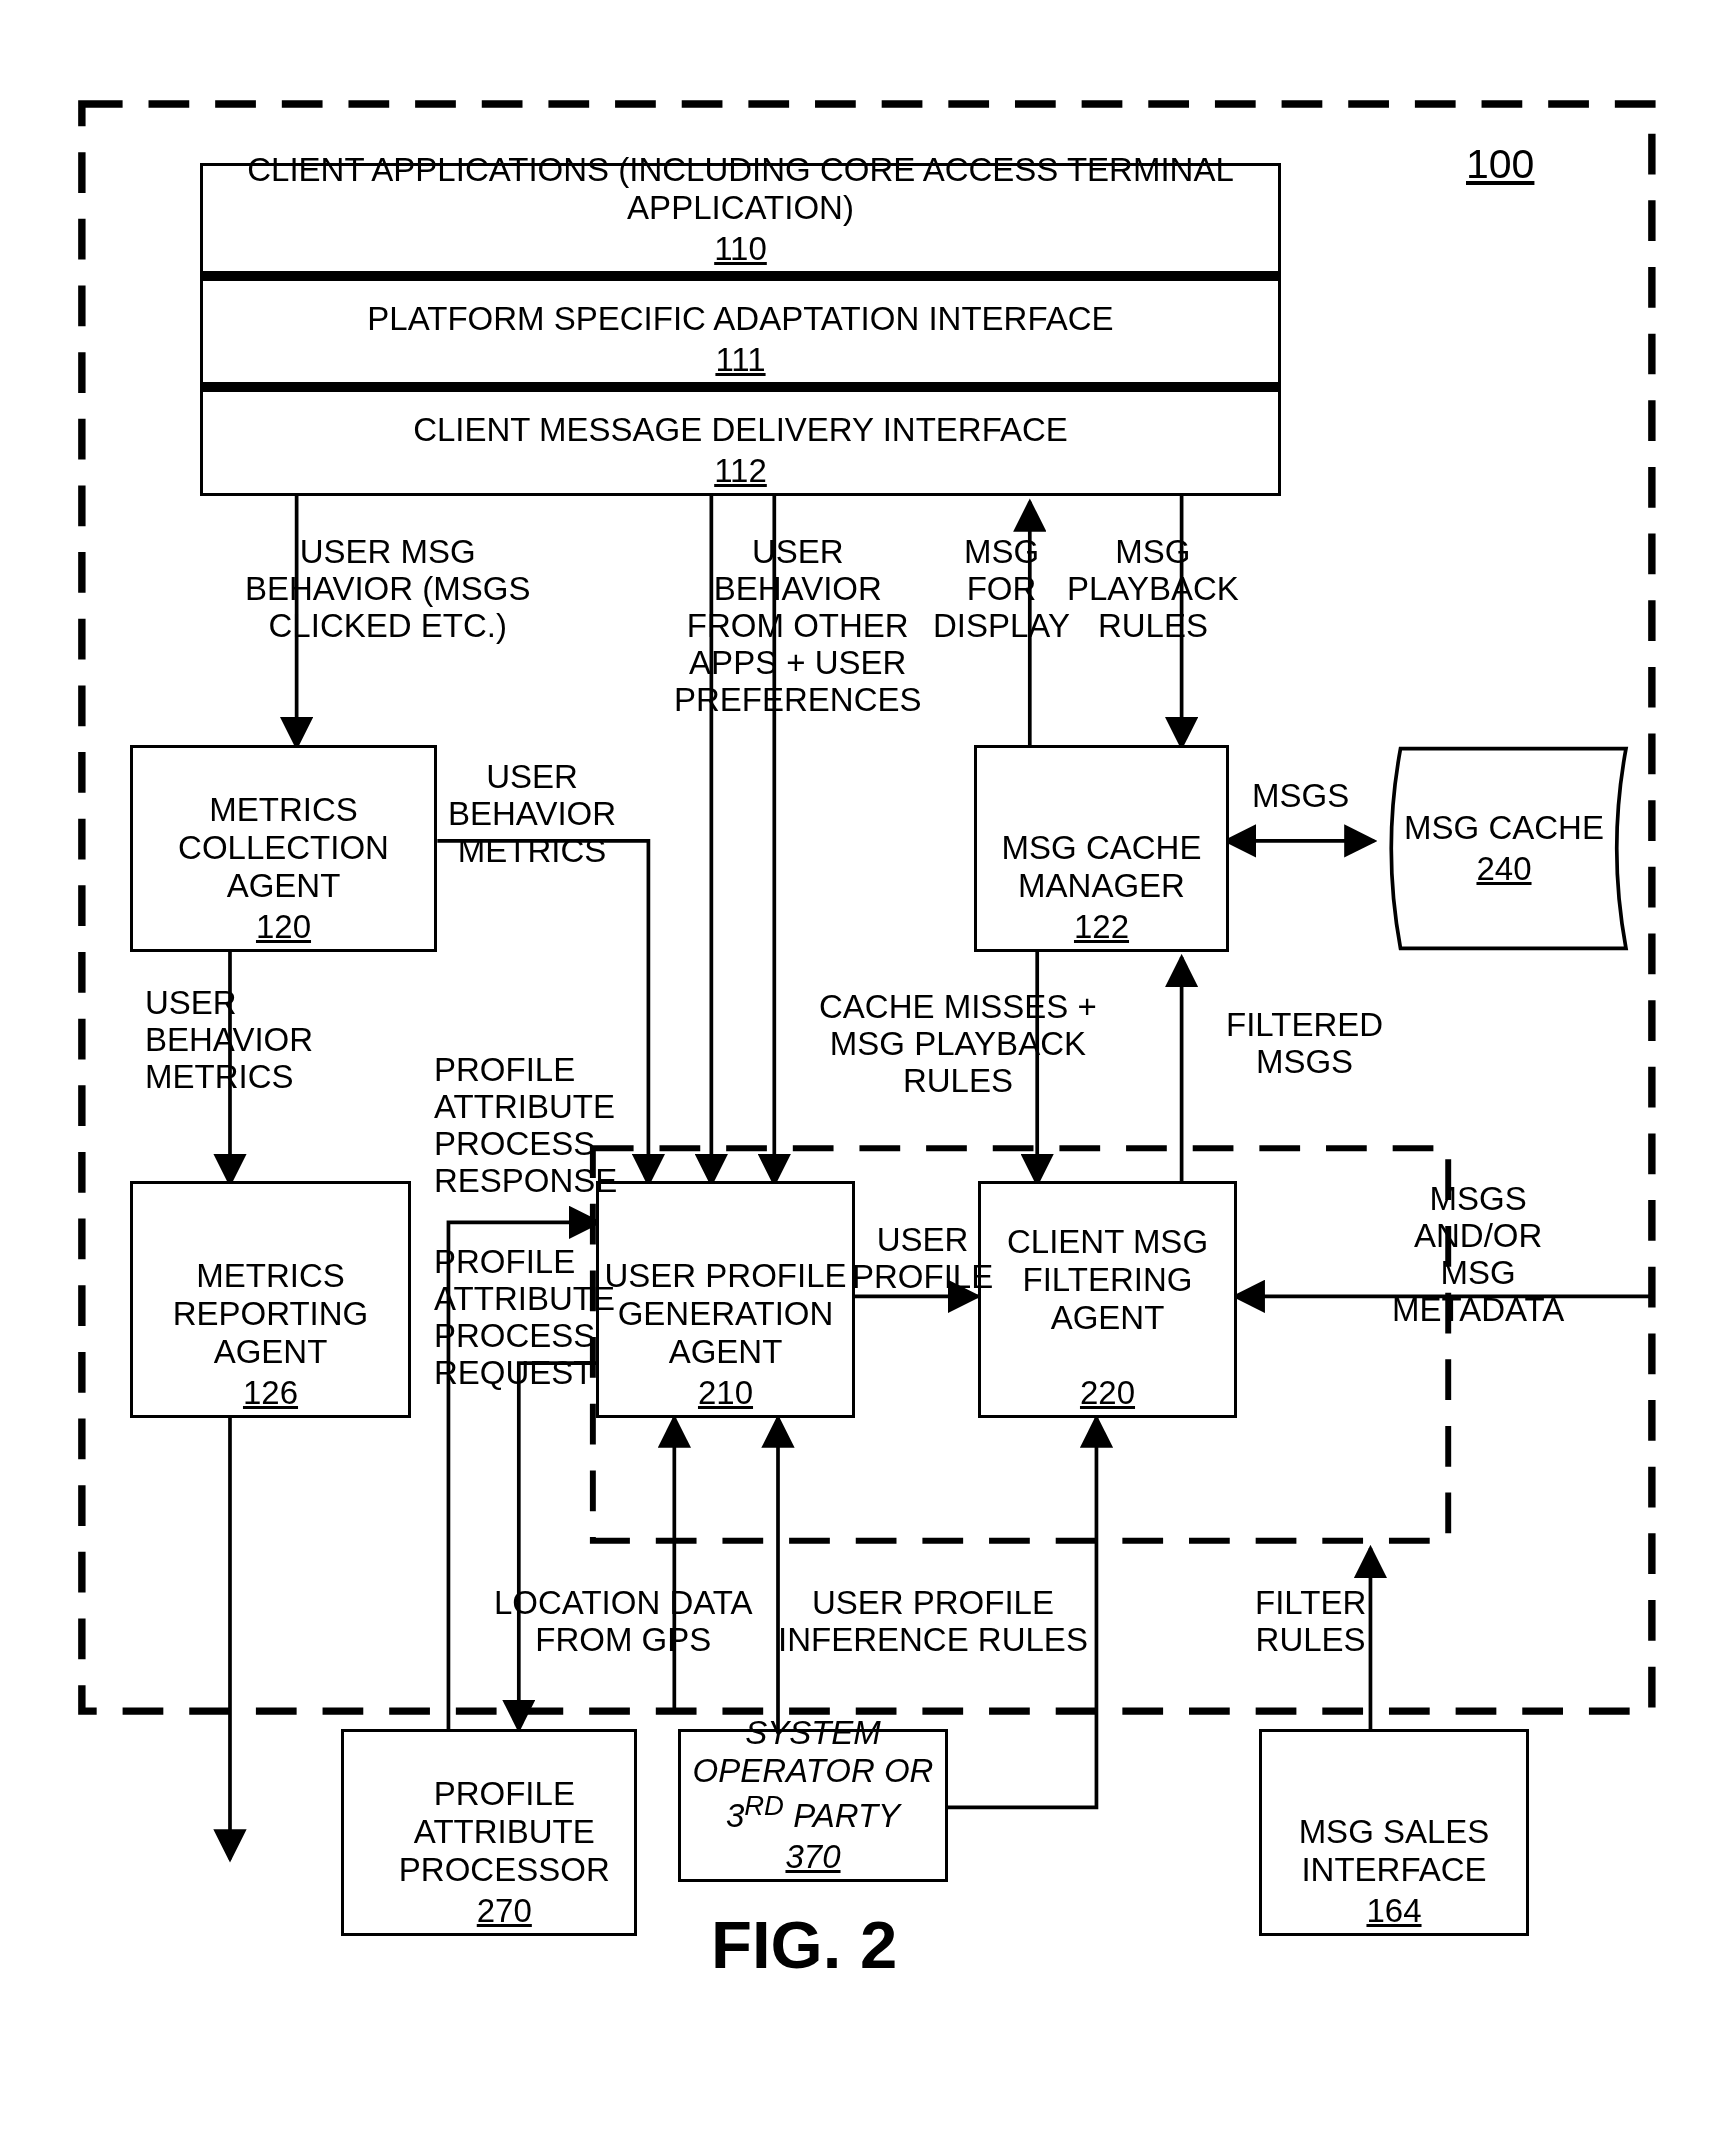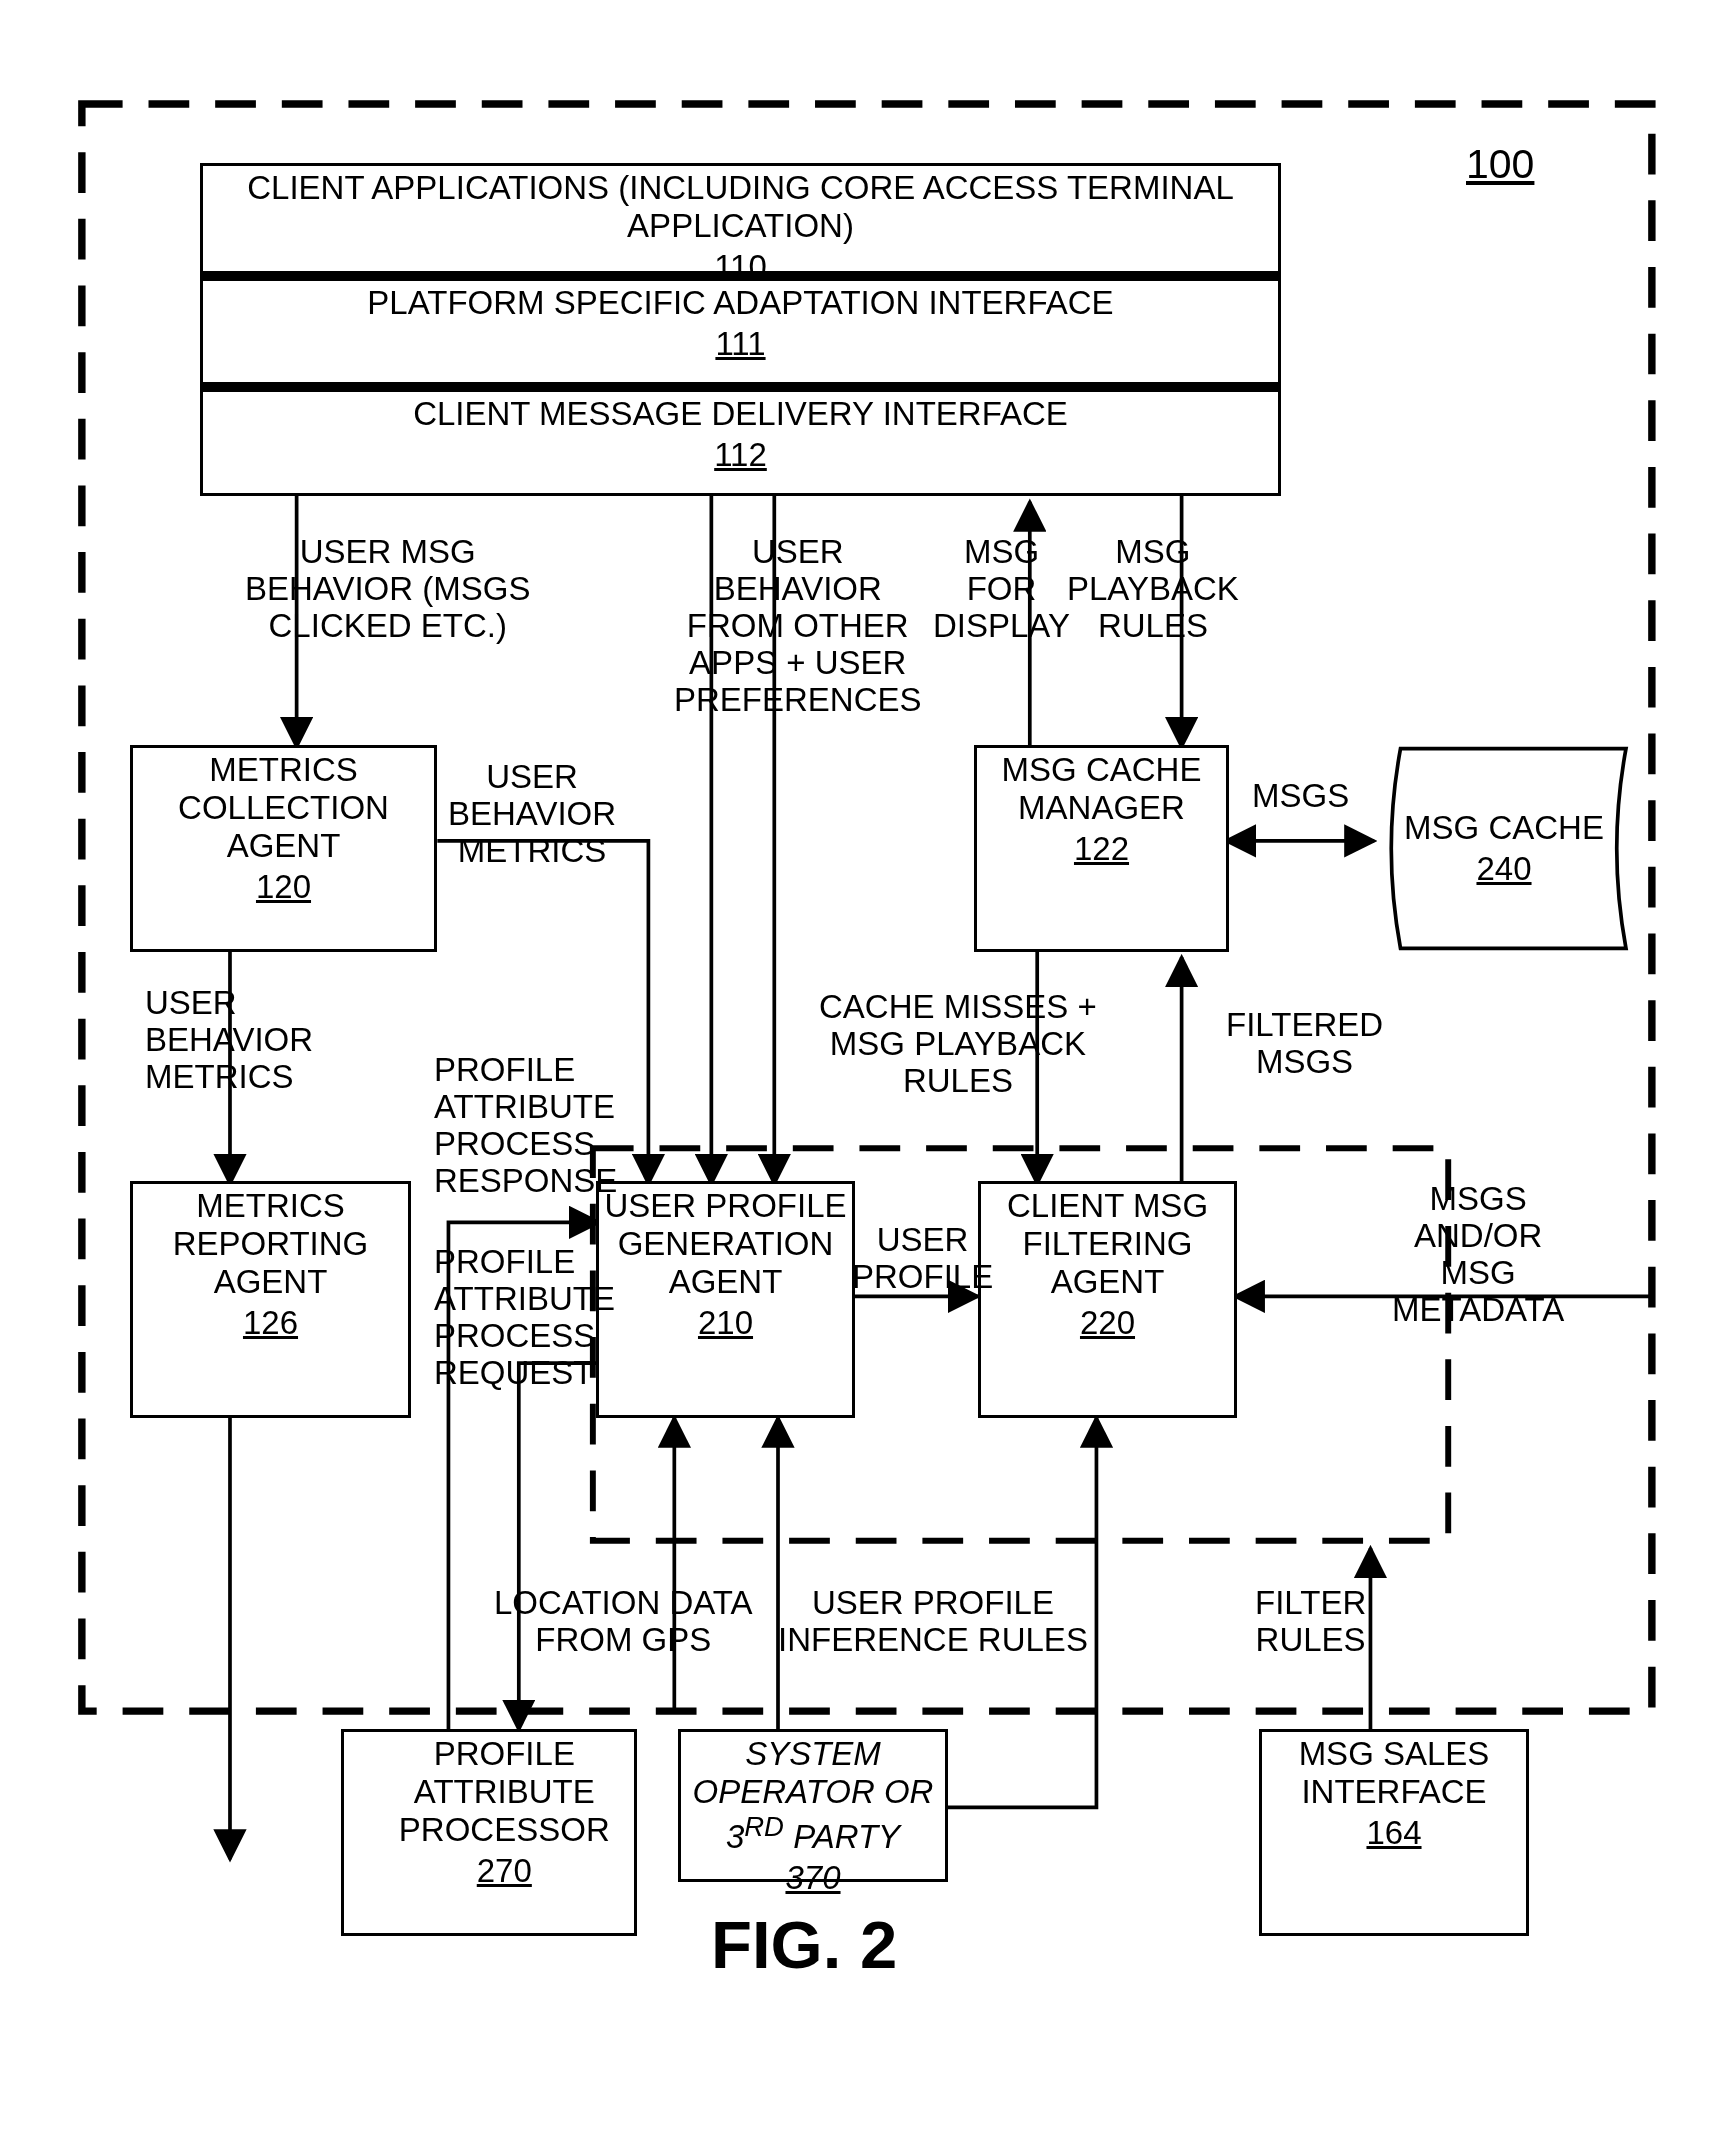--- a/index.html
+++ b/index.html
@@ -14,21 +14,21 @@
     height: 2081px;
     margin: 0 auto;
   }
   .box {
     position: absolute;
     border: 3.7px solid #000;
     text-align: center;
     display: flex;
     flex-direction: column;
     align-items: center;
-    justify-content: flex-start;
+    justify-content: flex-end;
     font-size: 33px;
     line-height: 1.15;
     background: #fff;
     box-sizing: border-box;
     padding: 3px 4.4px;
   }
   .box .ref {
     text-decoration: underline;
     margin-top: 3px;
   }
@@ -151,21 +151,21 @@
   <div class="box" style="left:100px; top:1151px; width:281px; height:237px;">
     <div>METRICS REPORTING AGENT</div>
     <div class="ref">126</div>
   </div>
 
   <div class="box" style="left:566px; top:1151px; width:259px; height:237px;">
     <div>USER PROFILE GENERATION AGENT</div>
     <div class="ref">210</div>
   </div>
 
-  <div class="box" style="left:948px; top:1151px; width:259px; height:237px;">
+  <div class="box" style="left:948px; top:1151px; width:259px; height:237px;gap:34px;">
     <div>CLIENT MSG FILTERING AGENT</div>
     <div class="ref">220</div>
   </div>
 
 
   <div class="box" style="left:311px; top:1699px; width:296px; height:207px;padding-left:35px;">
     <div>PROFILE ATTRIBUTE PROCESSOR</div>
     <div class="ref">270</div>
   </div>
   <div class="box" style="left:648px; top:1699px; width:270px; height:153px;font-style:italic;">

